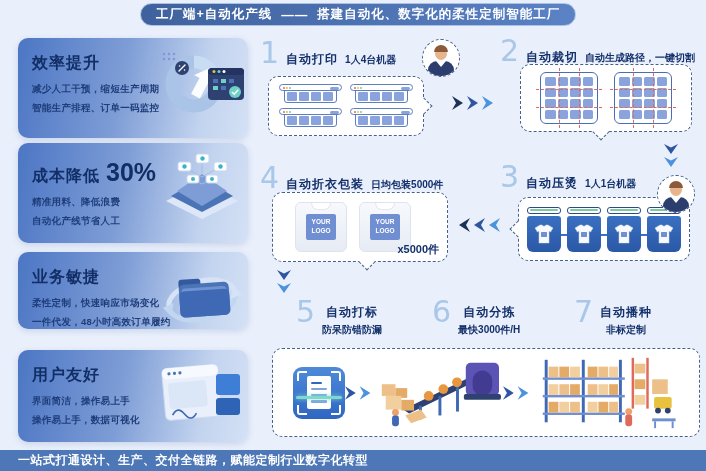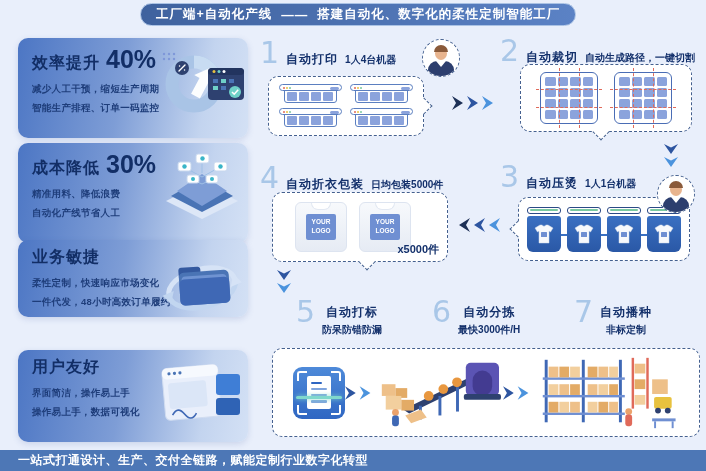--- a/index.html
+++ b/index.html
@@ -9,21 +9,21 @@
 
   
   .header-pill { position:absolute; left:140px; top:3px; height:23px; border-radius:12px;
     background:linear-gradient(90deg,#3f629e,#5b82c5); border:1px solid #aac2e4;
     display:flex; align-items:center; gap:9px; padding:0 15px; color:#fff;
     font-size:12.5px; font-weight:bold; letter-spacing:1px; white-space:nowrap; }
 
   
   .card { position:absolute; left:18px; width:230px; border-radius:10px;
     background:linear-gradient(100deg,#4c76c4 0%,#7e9dd6 45%,#c3d4ef 80%,#d4e1f5 100%);
-    padding:7px 14px; overflow:hidden;
+    padding:15px 14px; overflow:hidden;
     box-shadow:0 2px 6px rgba(60,90,160,.18); }
   .card-title-row { display:flex; align-items:baseline; gap:6px; margin-bottom:5px; }
   .card-title { font-size:16px; font-weight:bold; color:#122e66; letter-spacing:1px; }
   .card-stat { font-size:25px; font-weight:bold; color:#122e66; }
   .card-line { font-size:9.5px; font-weight:bold; color:#1e3d7a; line-height:2.0; letter-spacing:.3px; white-space:nowrap; }
   .card-art { position:absolute; right:2px; top:8px; pointer-events:none; }
 
   
   .num { font-size:30px; line-height:1; color:#a9c7e8; font-weight:400; font-family:"DejaVu Sans",sans-serif; }
   .step-title { font-size:12px; font-weight:bold; color:#13306b; letter-spacing:1px; white-space:nowrap; }
@@ -123,21 +123,20 @@
 
   <div class="header-pill">
     <span>工厂端+自动化产线</span>
     <span>——</span>
     <span>搭建自动化、数字化的柔性定制智能工厂</span>
   </div>
 
   <div class="card" style="top:38px;height:100px;">
     <div class="card-title-row">
       <span class="card-title">效率提升</span>
-      <span class="card-stat">40%</span>
     </div>
     <div class="card-line">减少人工干预，缩短生产周期</div>
     <div class="card-line">智能生产排程、订单一码监控</div>
     <svg class="card-art" width="88" height="76" viewBox="0 0 88 76">
       <circle cx="6" cy="8" r="1.2" fill="#7e97d9"></circle>
         <circle cx="11" cy="8" r="1.2" fill="#7e97d9"></circle>
         <circle cx="16" cy="8" r="1.2" fill="#7e97d9"></circle>
       <circle cx="6" cy="13" r="1.2" fill="#7e97d9"></circle>
         <circle cx="11" cy="13" r="1.2" fill="#7e97d9"></circle>
         <circle cx="16" cy="13" r="1.2" fill="#7e97d9"></circle>
@@ -183,21 +182,21 @@
         <rect x="56" y="11" width="13" height="9" rx="2" fill="#fff" stroke="#c6d7ee"></rect>
           <circle cx="62.5" cy="15.5" r="2.2" fill="#3ab5c8"></circle>
         <rect x="29" y="24" width="12" height="8" rx="2" fill="#fff" stroke="#c6d7ee"></rect>
           <circle cx="35" cy="28" r="2" fill="#3ab5c8"></circle>
         <rect x="48" y="24" width="12" height="8" rx="2" fill="#fff" stroke="#c6d7ee"></rect>
           <circle cx="54" cy="28" r="2" fill="#3ab5c8"></circle>
       </g>
     </svg>
   </div>
 
-  <div class="card" style="top:240px;height:77px;">
+  <div class="card" style="top:252px;height:77px;">
     <div class="card-title-row">
       <span class="card-title">业务敏捷</span>
     </div>
     <div class="card-line">柔性定制，快速响应市场变化</div>
     <div class="card-line">一件代发，48小时高效订单履约</div>
     <svg class="card-art" width="88" height="76" viewBox="0 0 88 76">
       <g transform="rotate(-14 44 40)">
         <path d="M10 40 A34 19 0 0 1 78 40" fill="none" stroke="#d6e3f6" stroke-width="5"></path>
         <path d="M78 40 A34 19 0 0 1 10 40" fill="none" stroke="#c2d6f0" stroke-width="5"></path>
         <polygon points="4,38 16,36 10,48" fill="#c2d6f0"></polygon>

